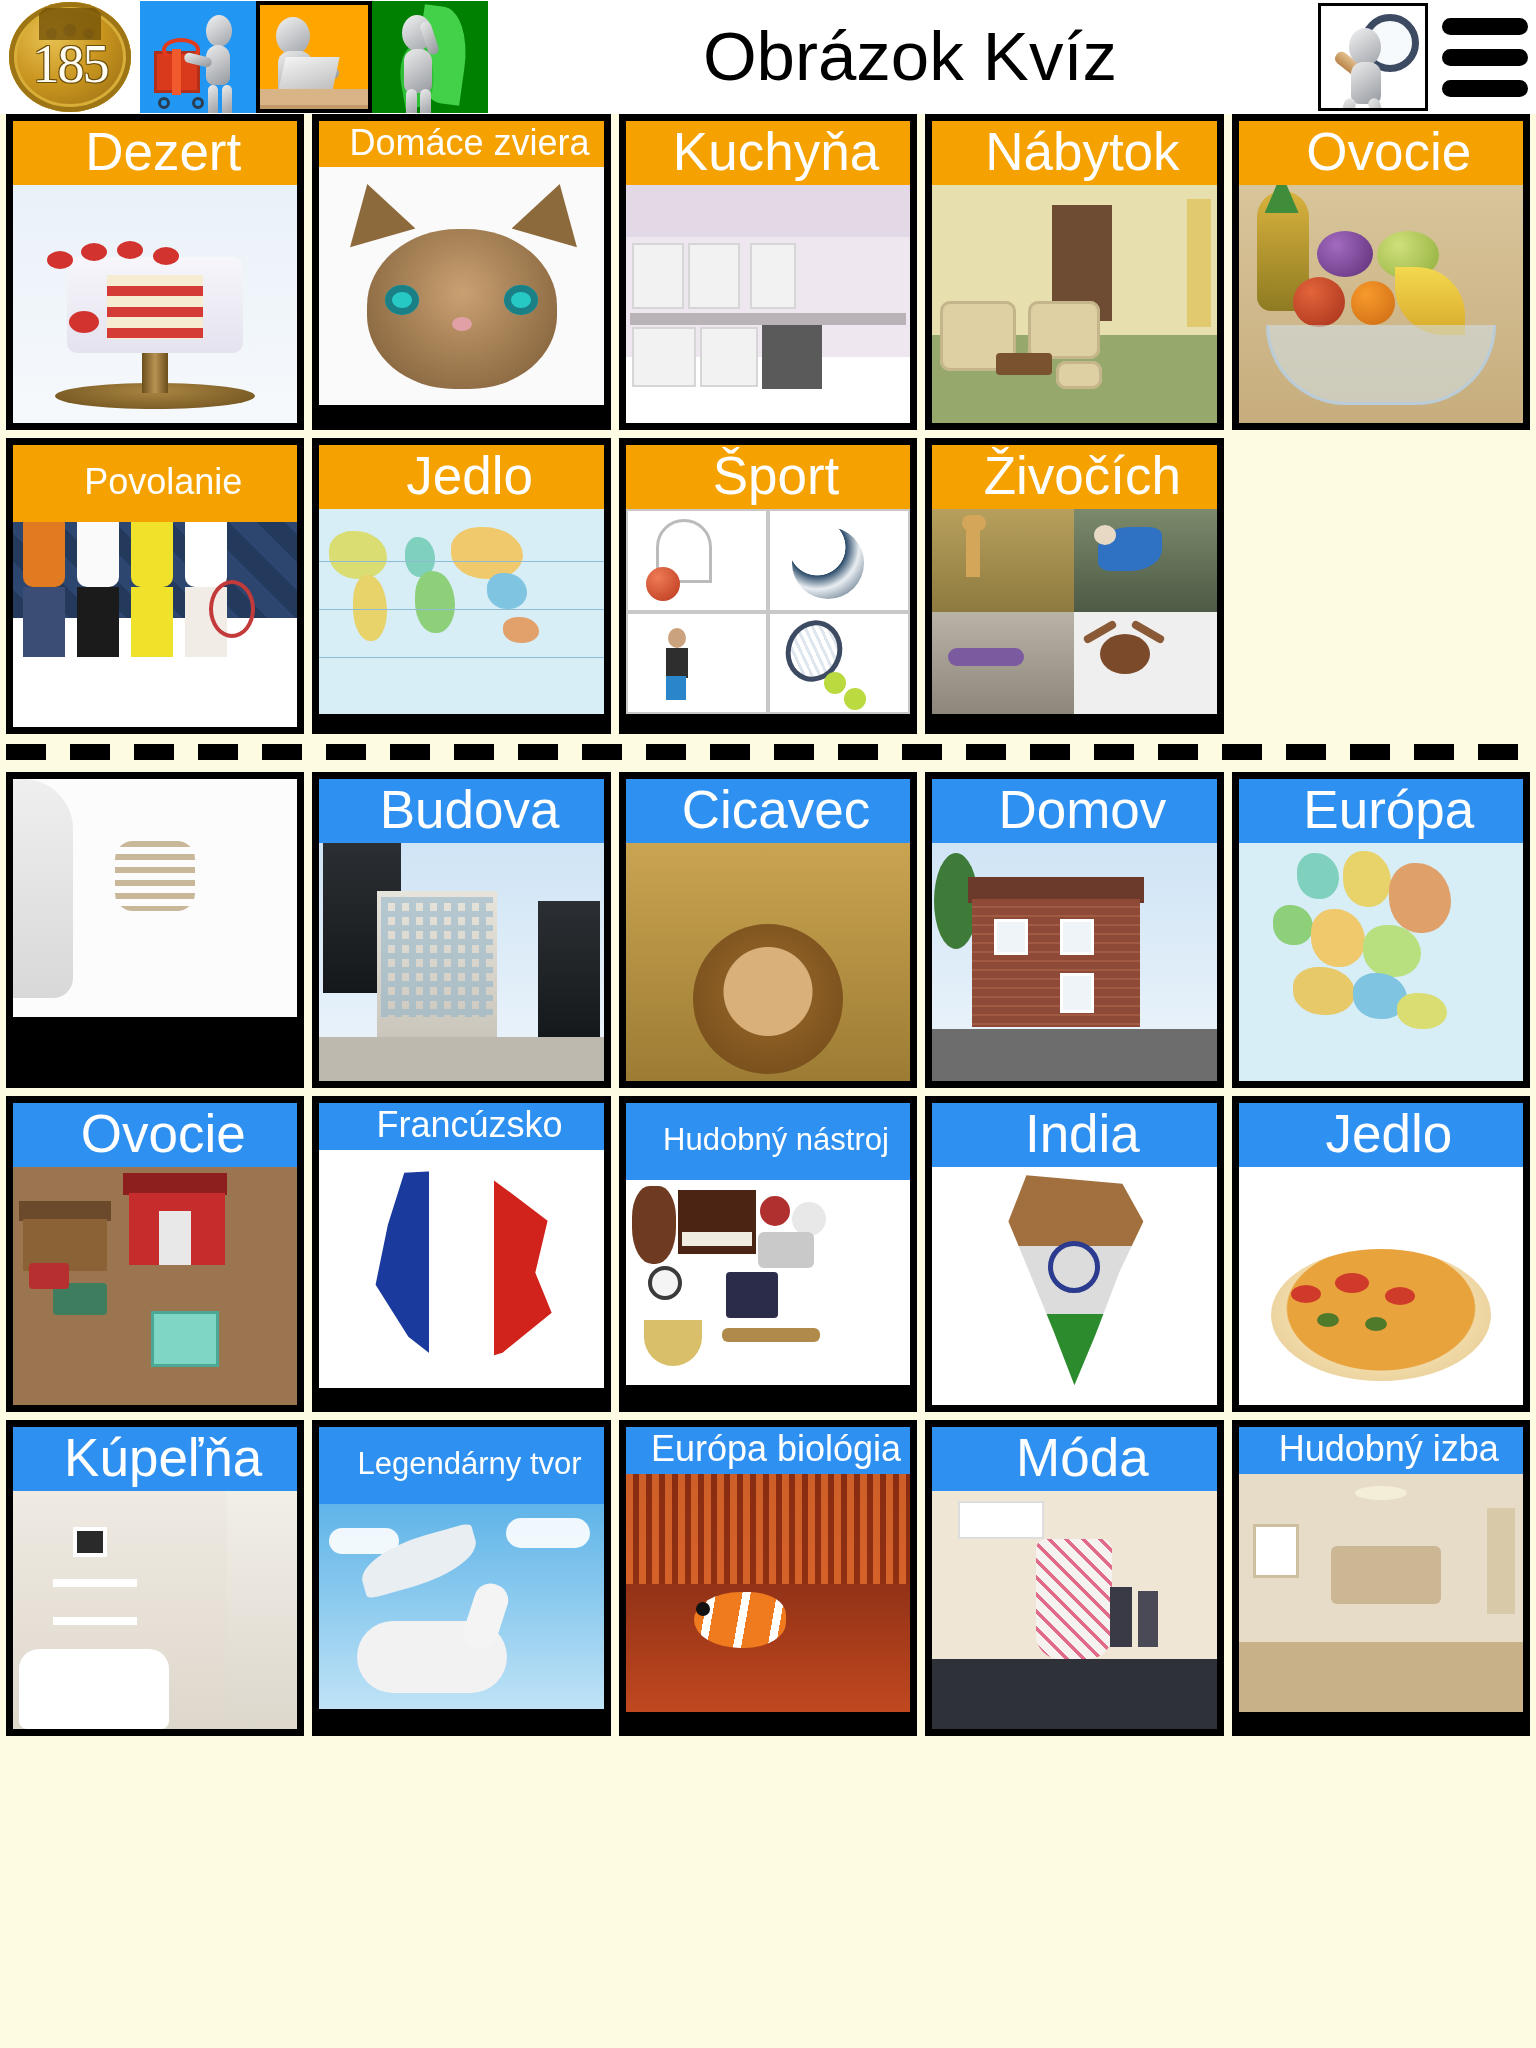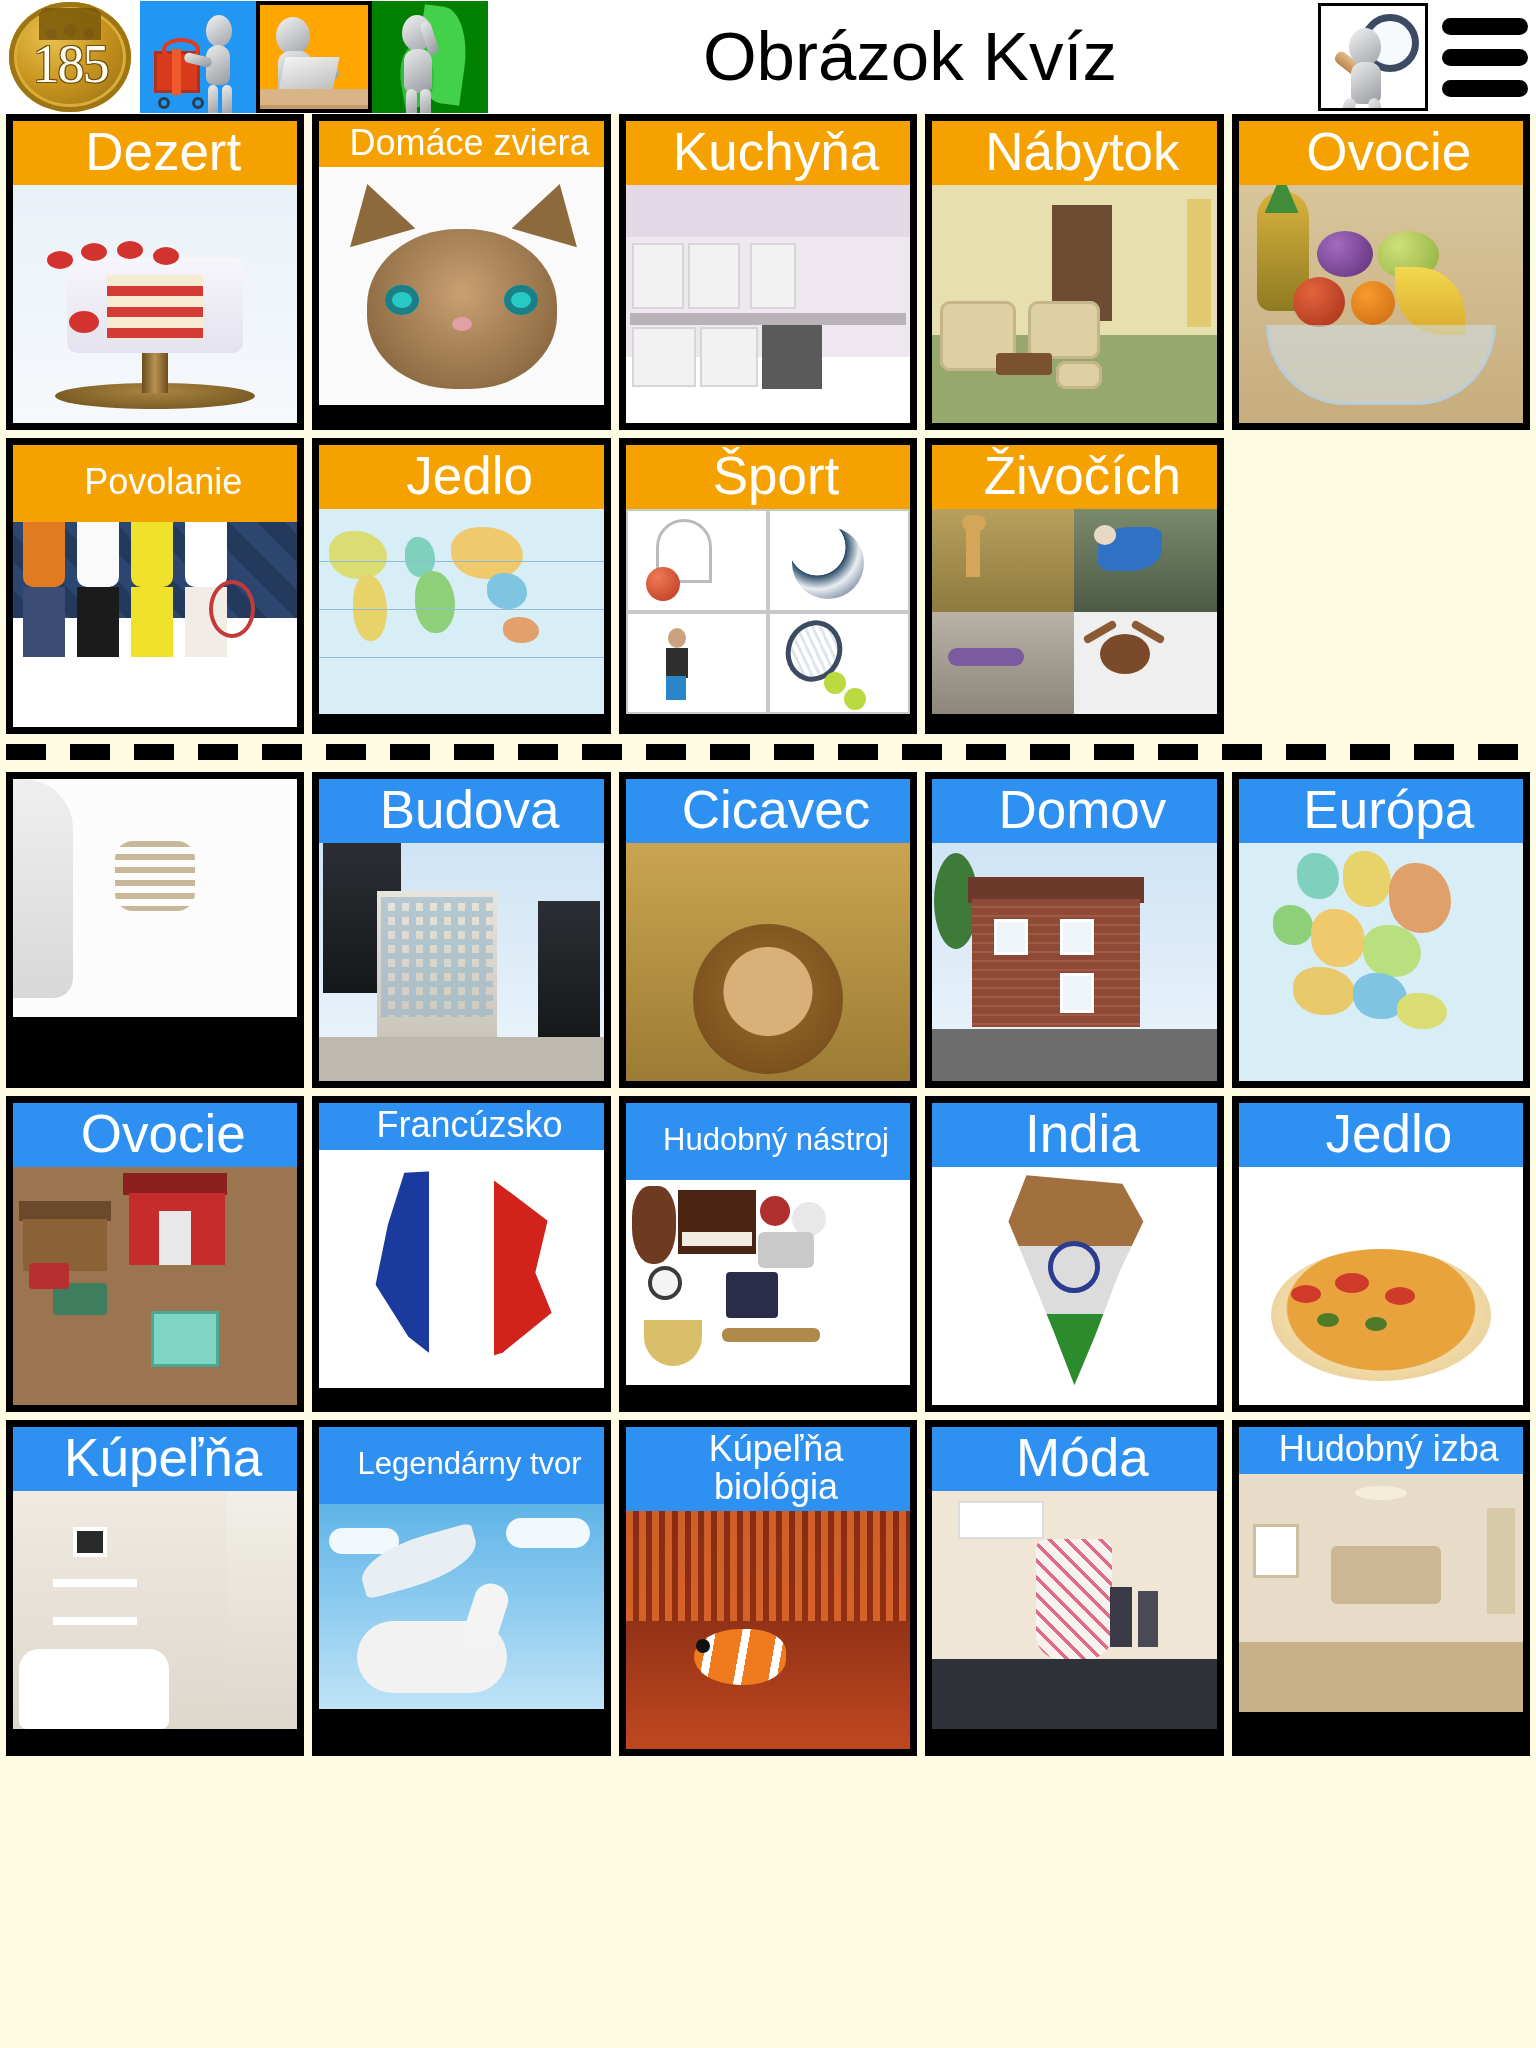--- a/index.html
+++ b/index.html
@@ -651,21 +651,21 @@
         <div class="cloud" style="left:10px;top:24px;width:70px;height:26px;"></div>
         <div class="cloud" style="right:14px;top:14px;width:84px;height:30px;"></div>
         <div class="cloud" style="left:58px;bottom:20px;width:110px;height:32px;"></div>
         <div class="peg-body"></div>
         <div class="peg-neck"></div>
         <div class="wing" style="left:40px;top:34px;width:120px;height:46px;transform:rotate(-16deg);"></div>
       </div>
     </div>
 
     <div class="card blue">
-      <div class="cap s2">Kúpeľňa biológia</div>
+      <div class="cap s2">Európa biológia</div>
       <div class="pic">
         <div class="reef"></div>
         <div class="anemone" style="left:0;right:0;top:0;height:110px;opacity:.85;"></div>
         <div class="clown" style="left:68px;top:118px;"></div>
         <div class="obj" style="left:70px;top:128px;width:14px;height:14px;border-radius:50%;background:#111;"></div>
       </div>
     </div>
 
     <div class="card blue">
       <div class="cap s1">Móda</div>

